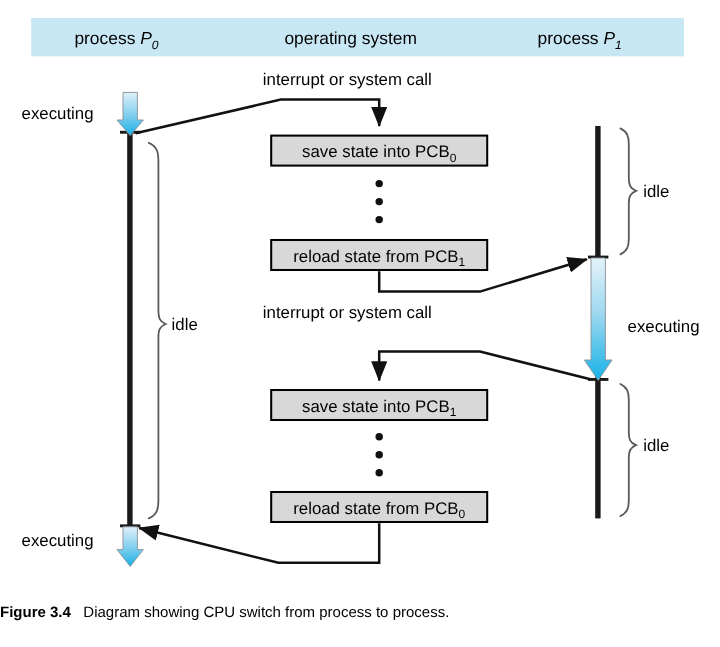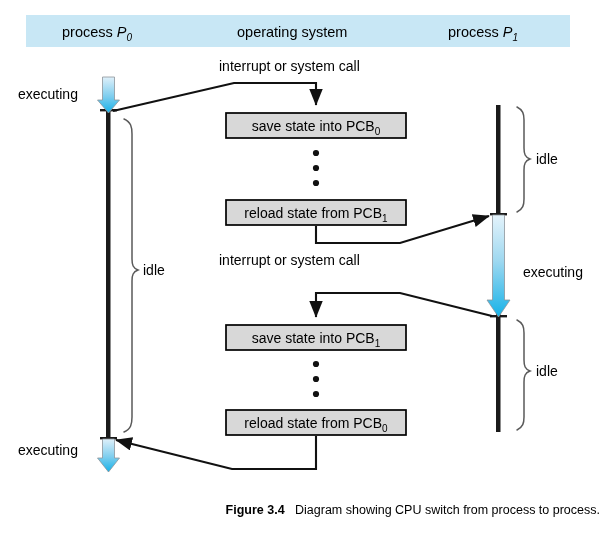--- a/index.html
+++ b/index.html
@@ -46,21 +46,21 @@
     font-size: 14px;
   }
   .box-sub {
     font-size: 10px;
   }
   .caption-wrap {
     position: absolute;
     left: 0;
     top: 503px;
     width: 600px;
-    text-align: right;
+    text-align: left;
     font-size: 12.5px;
     font-family: "Liberation Sans", sans-serif;
     color: #000000;
     white-space: nowrap;
   }
   .caption-bold {
     font-weight: bold;
   }
   .caption-text {
     font-weight: normal;

